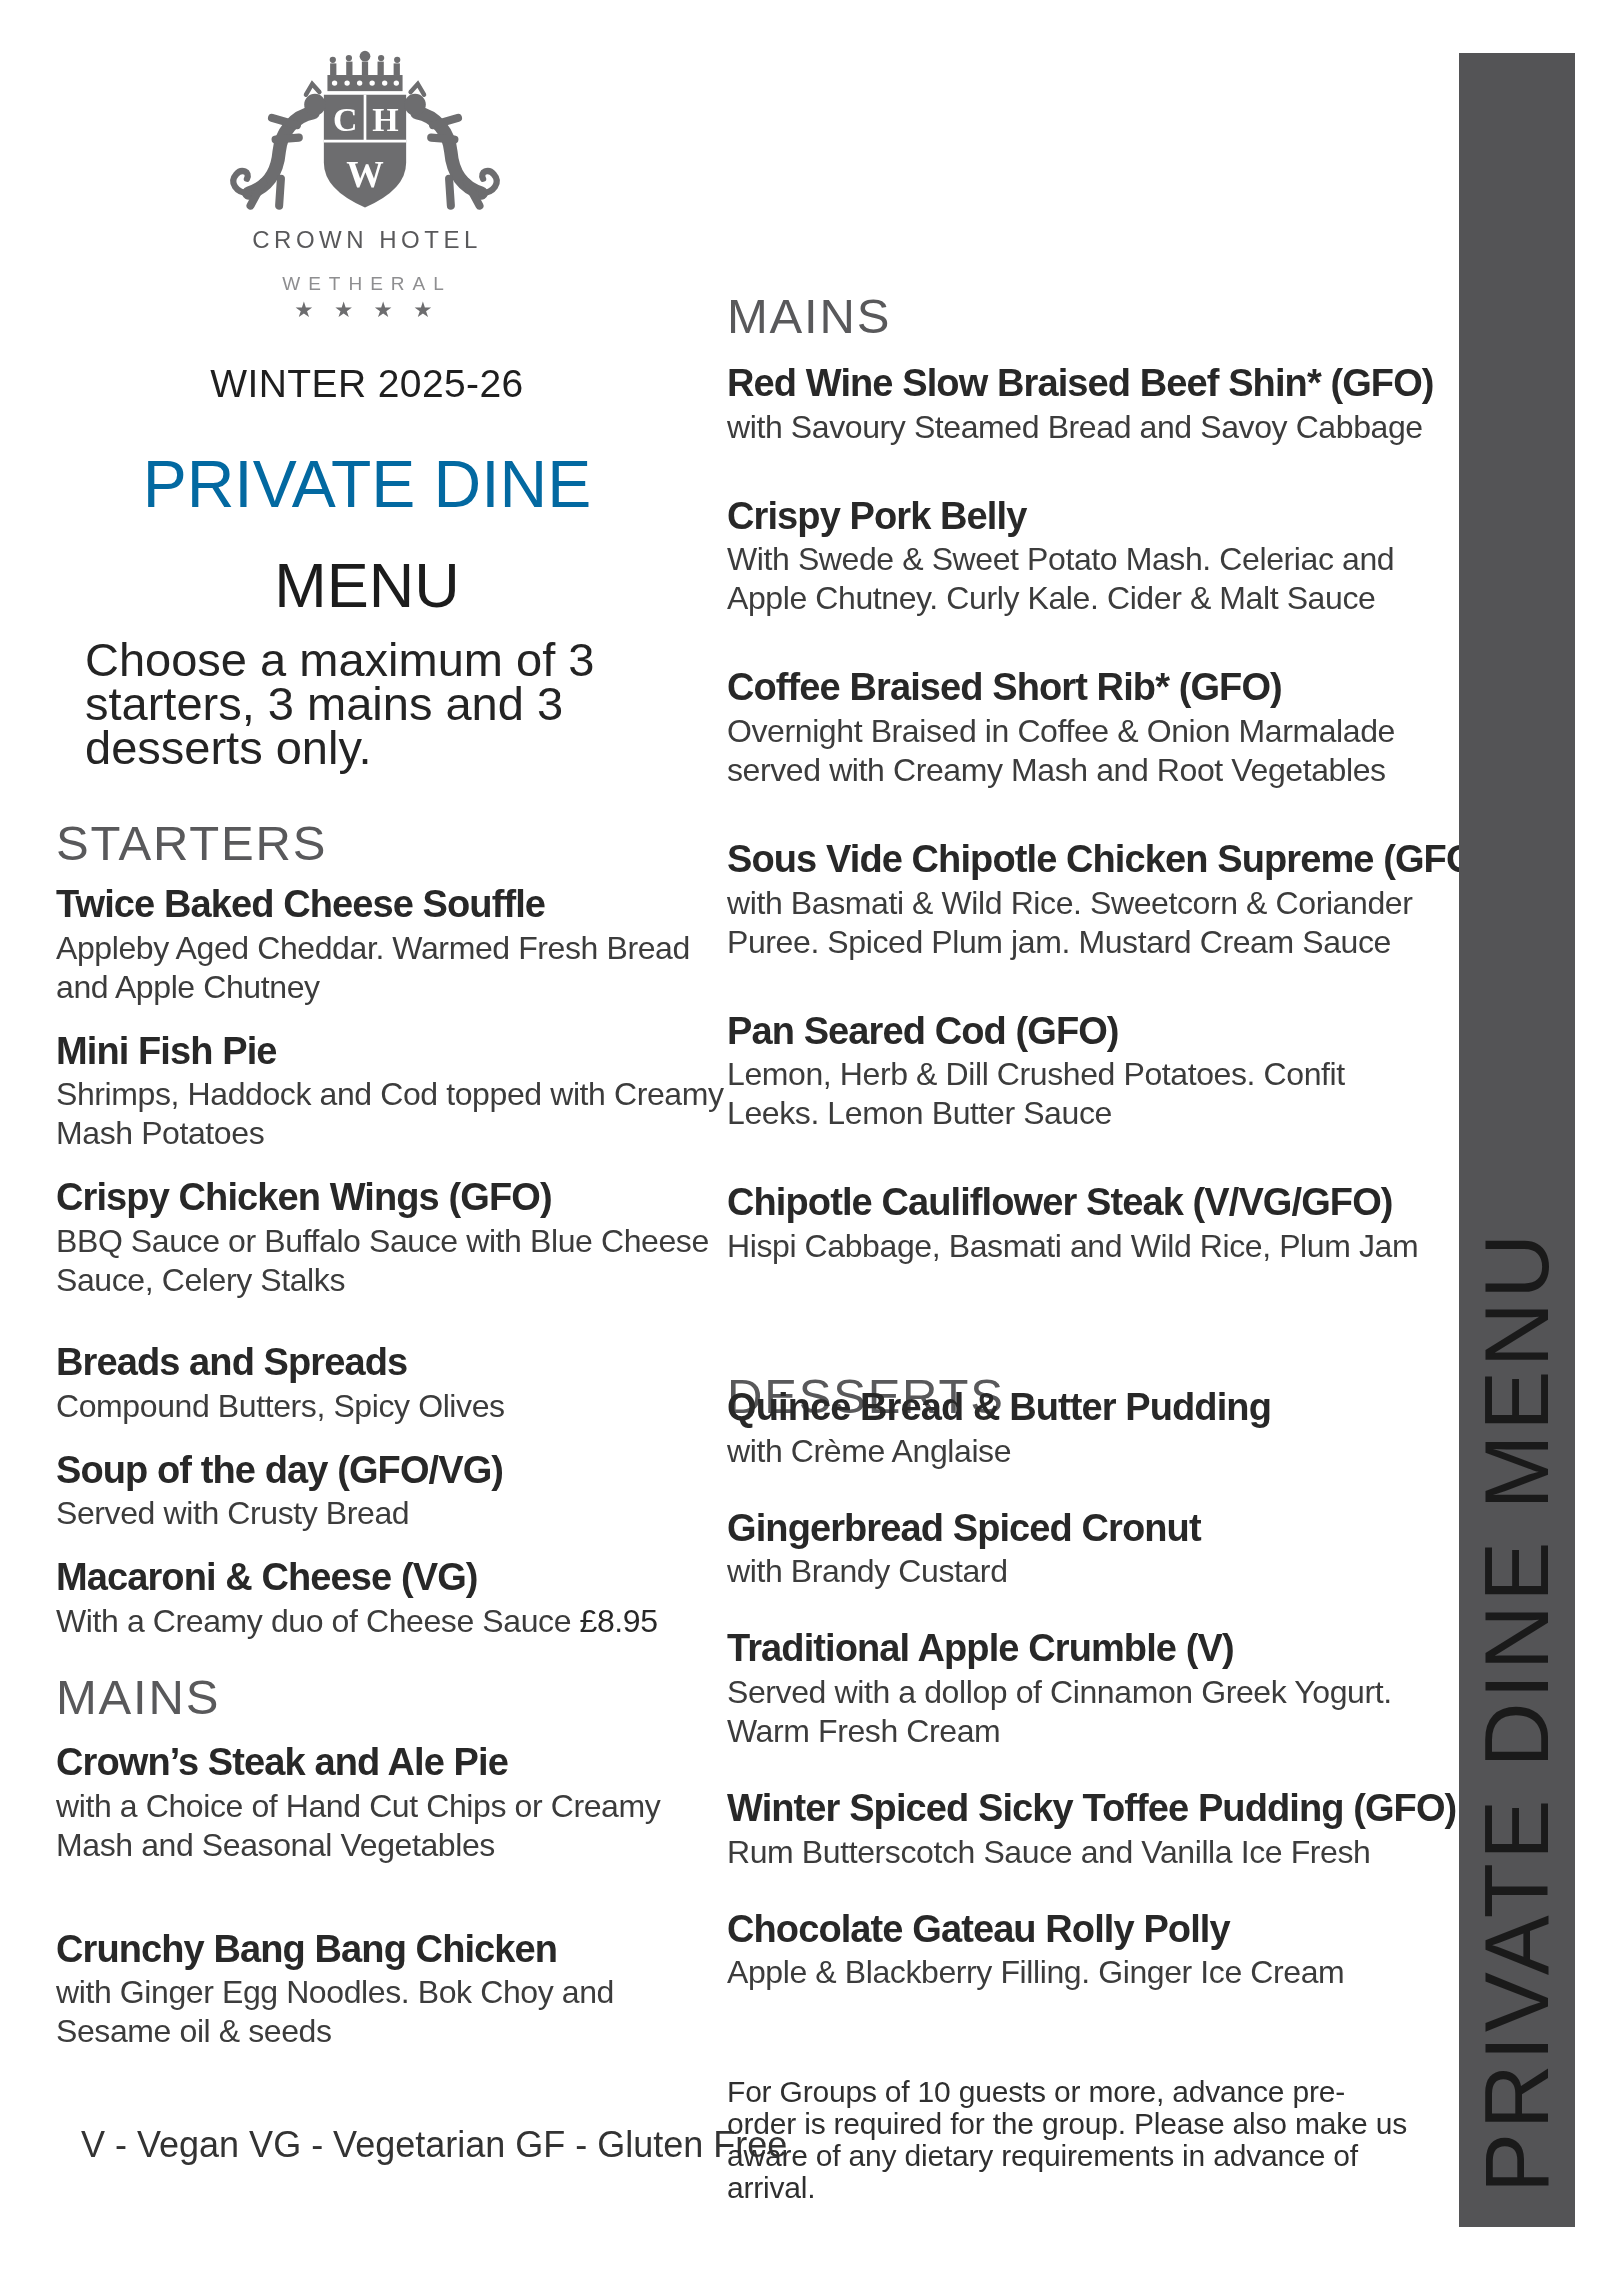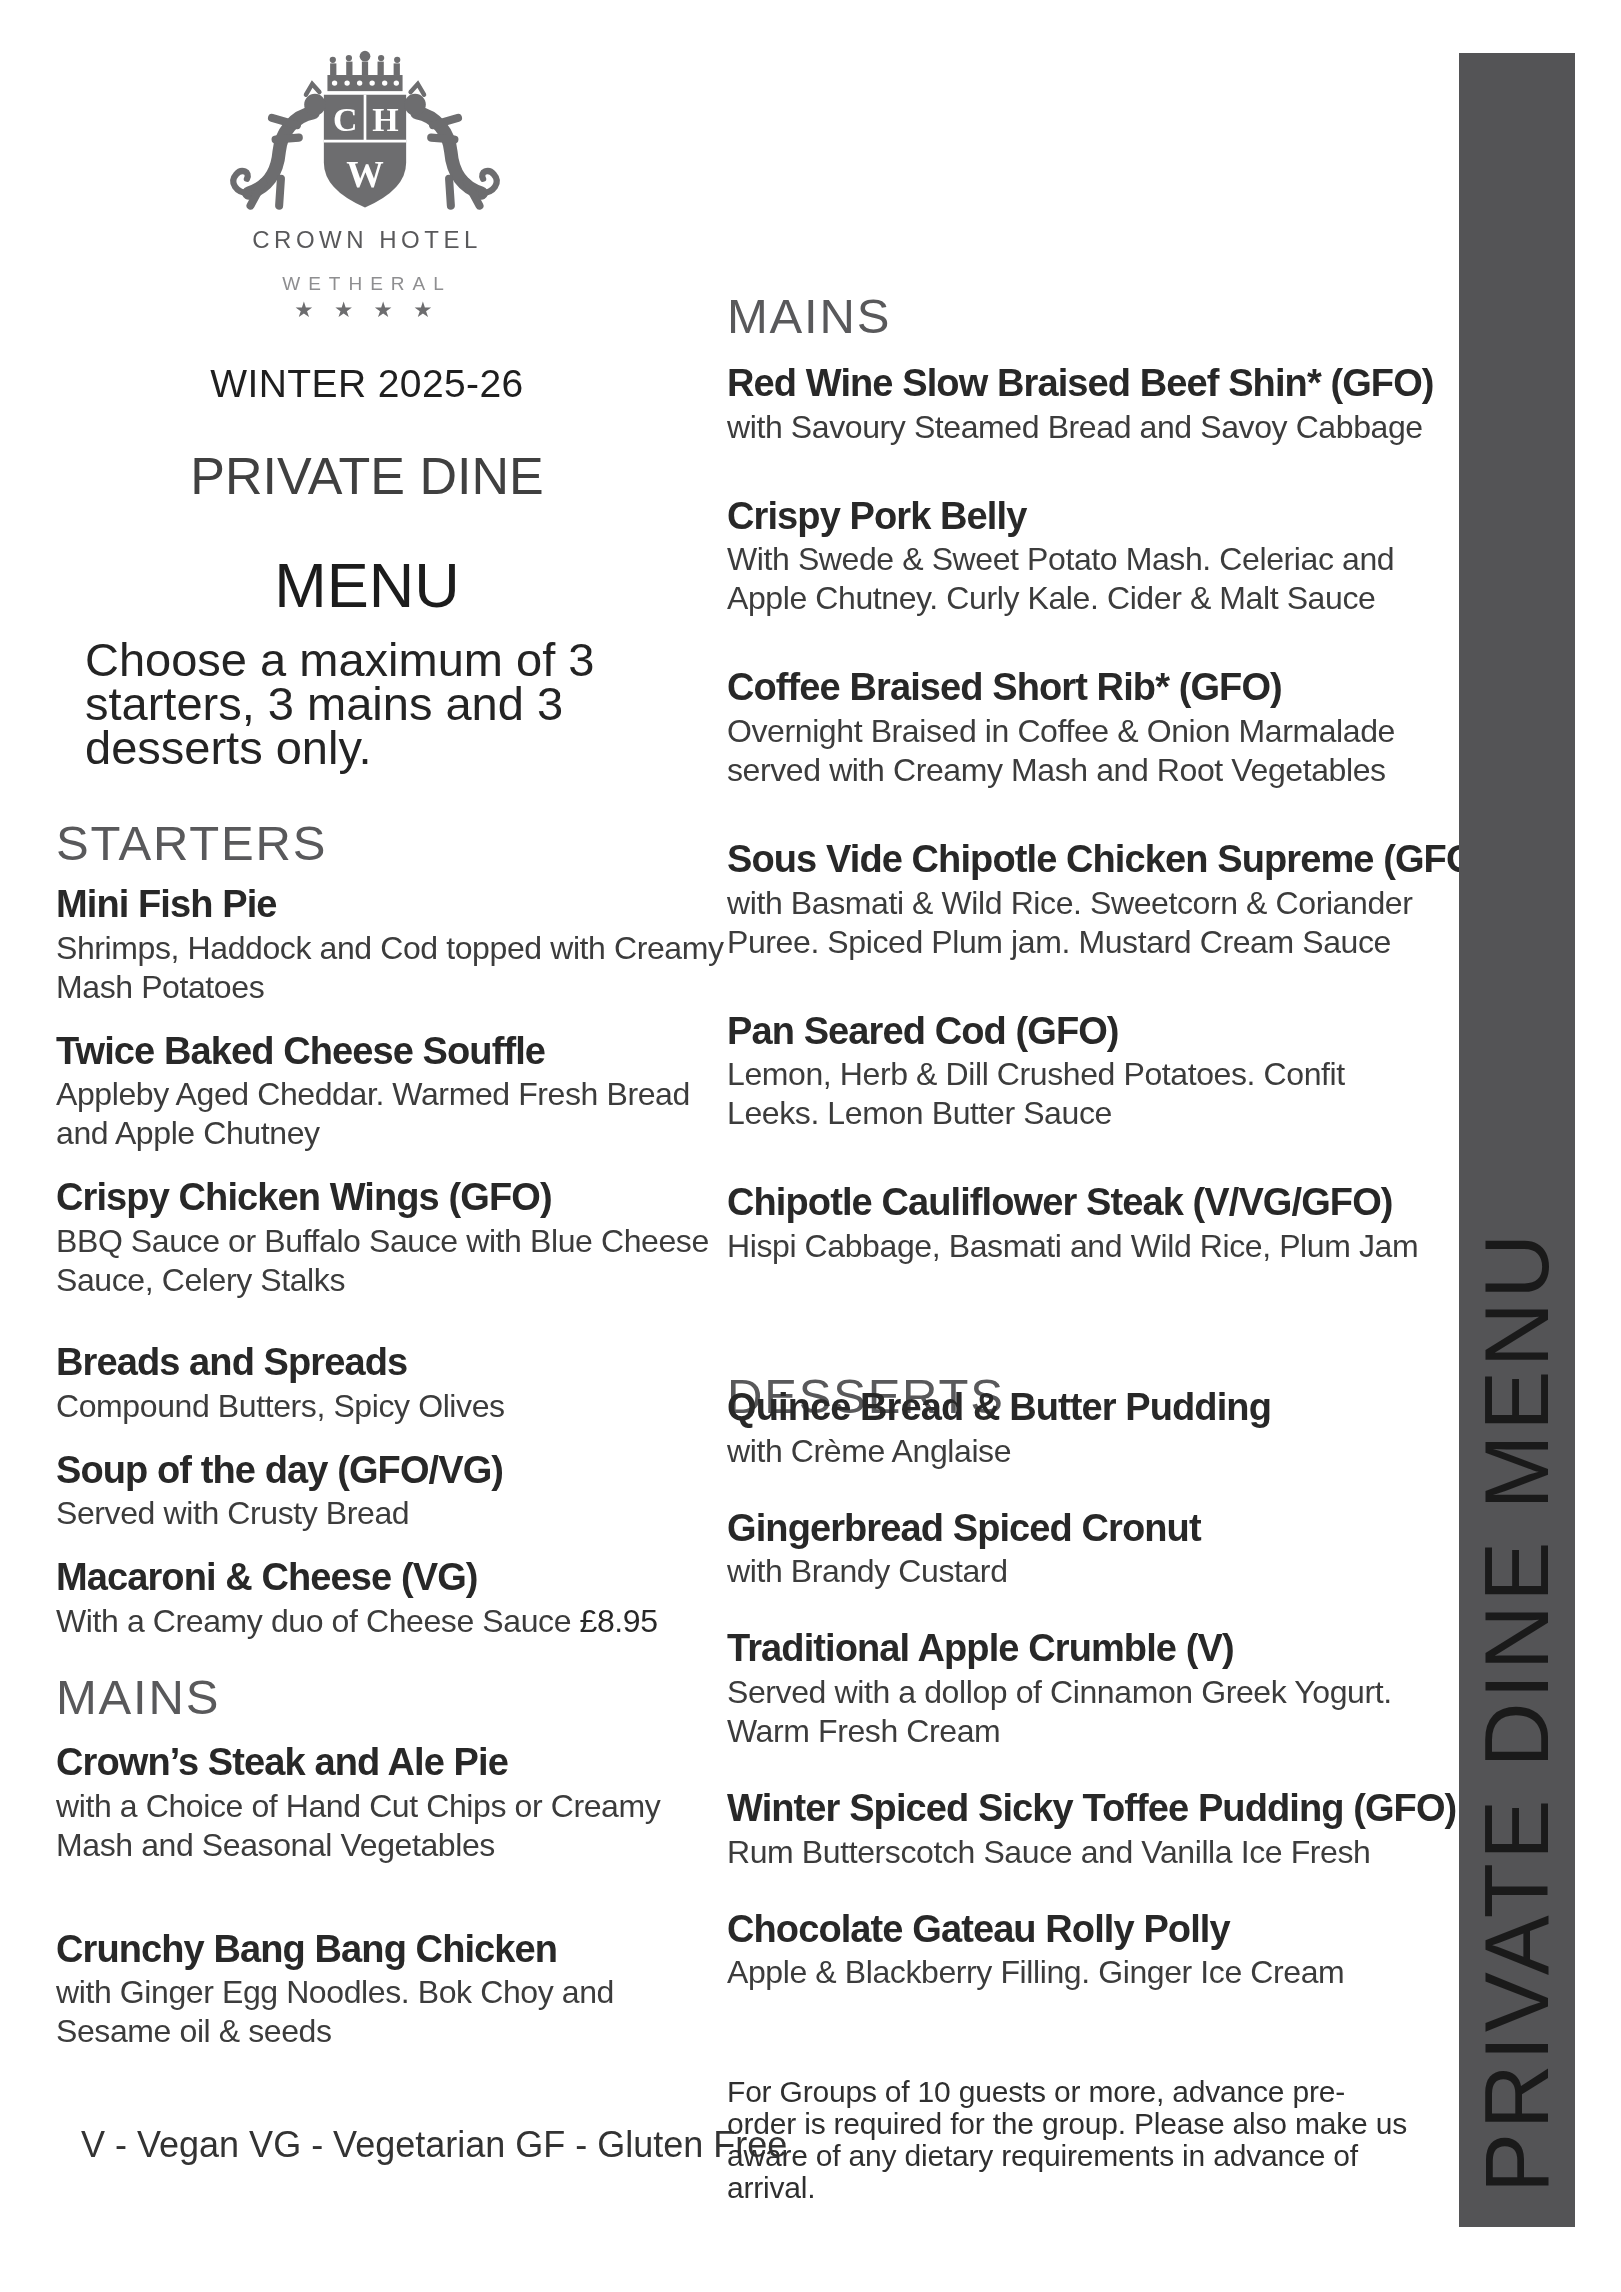--- a/index.html
+++ b/index.html
@@ -26,21 +26,21 @@
   .gap-before{margin-top:41px;}
   .list-mains-left .item{margin-bottom:63px;}
   .list-mains-right .item{margin-bottom:48px;}
   .list-desserts .item{margin-bottom:36px;}
 
   
   .hotel-name{top:226px;font-size:24px;letter-spacing:4.5px;color:#59595b;}
   .hotel-location{top:273px;font-size:19px;letter-spacing:8px;color:#8e8e90;}
   .hotel-stars{top:297px;font-size:21.5px;letter-spacing:7.2px;color:#6d6d6f;}
   .season{top:362px;font-size:39px;color:#1f1f1f;letter-spacing:0.4px;}
-  .page-title-1{top:446px;font-size:52px;color:#404040;letter-spacing:0;}
+  .page-title-1{top:446px;font-size:66px;color:#0369a1;letter-spacing:0;}
   .page-title-2{top:537px;font-size:63px;color:#1c1c1c;letter-spacing:0;margin-top:12px;}
   .choose-note{
     position:absolute;left:85px;top:638px;width:609px;
     font-size:47px;line-height:44px;color:#242424;
   }
 
   
   .legend{
     position:absolute;left:81px;top:2124px;font-size:36px;color:#333333;white-space:nowrap;
   }
@@ -119,26 +119,26 @@
 <div class="centered-block hotel-stars">★ ★ ★ ★</div>
 <div class="centered-block season">WINTER 2025-26</div>
 <div class="centered-block page-title-1">PRIVATE DINE</div>
 <div class="centered-block page-title-2">MENU</div>
 <div class="choose-note">Choose a maximum of 3 starters, 3 mains and 3 desserts only.</div>
 
 <div class="section-header" style="left:56px;top:815px;">STARTERS</div>
 
 <div class="menu-list" style="left:56px;top:883px;width:672px;">
   <div class="item">
+    <div class="item-name">Twice Baked Cheese Souffle</div>
+    <div class="item-desc">Appleby Aged Cheddar. Warmed Fresh Bread and Apple Chutney</div>
+  </div>
+  <div class="item">
     <div class="item-name">Mini Fish Pie</div>
     <div class="item-desc">Shrimps, Haddock and Cod topped with Creamy Mash Potatoes</div>
-  </div>
-  <div class="item">
-    <div class="item-name">Twice Baked Cheese Souffle</div>
-    <div class="item-desc">Appleby Aged Cheddar. Warmed Fresh Bread and Apple Chutney</div>
   </div>
   <div class="item">
     <div class="item-name">Crispy Chicken Wings (GFO)</div>
     <div class="item-desc">BBQ Sauce or Buffalo Sauce with Blue Cheese Sauce, Celery Stalks</div>
   </div>
   <div class="item gap-before">
     <div class="item-name">Breads and Spreads</div>
     <div class="item-desc">Compound Butters, Spicy Olives</div>
   </div>
   <div class="item">

